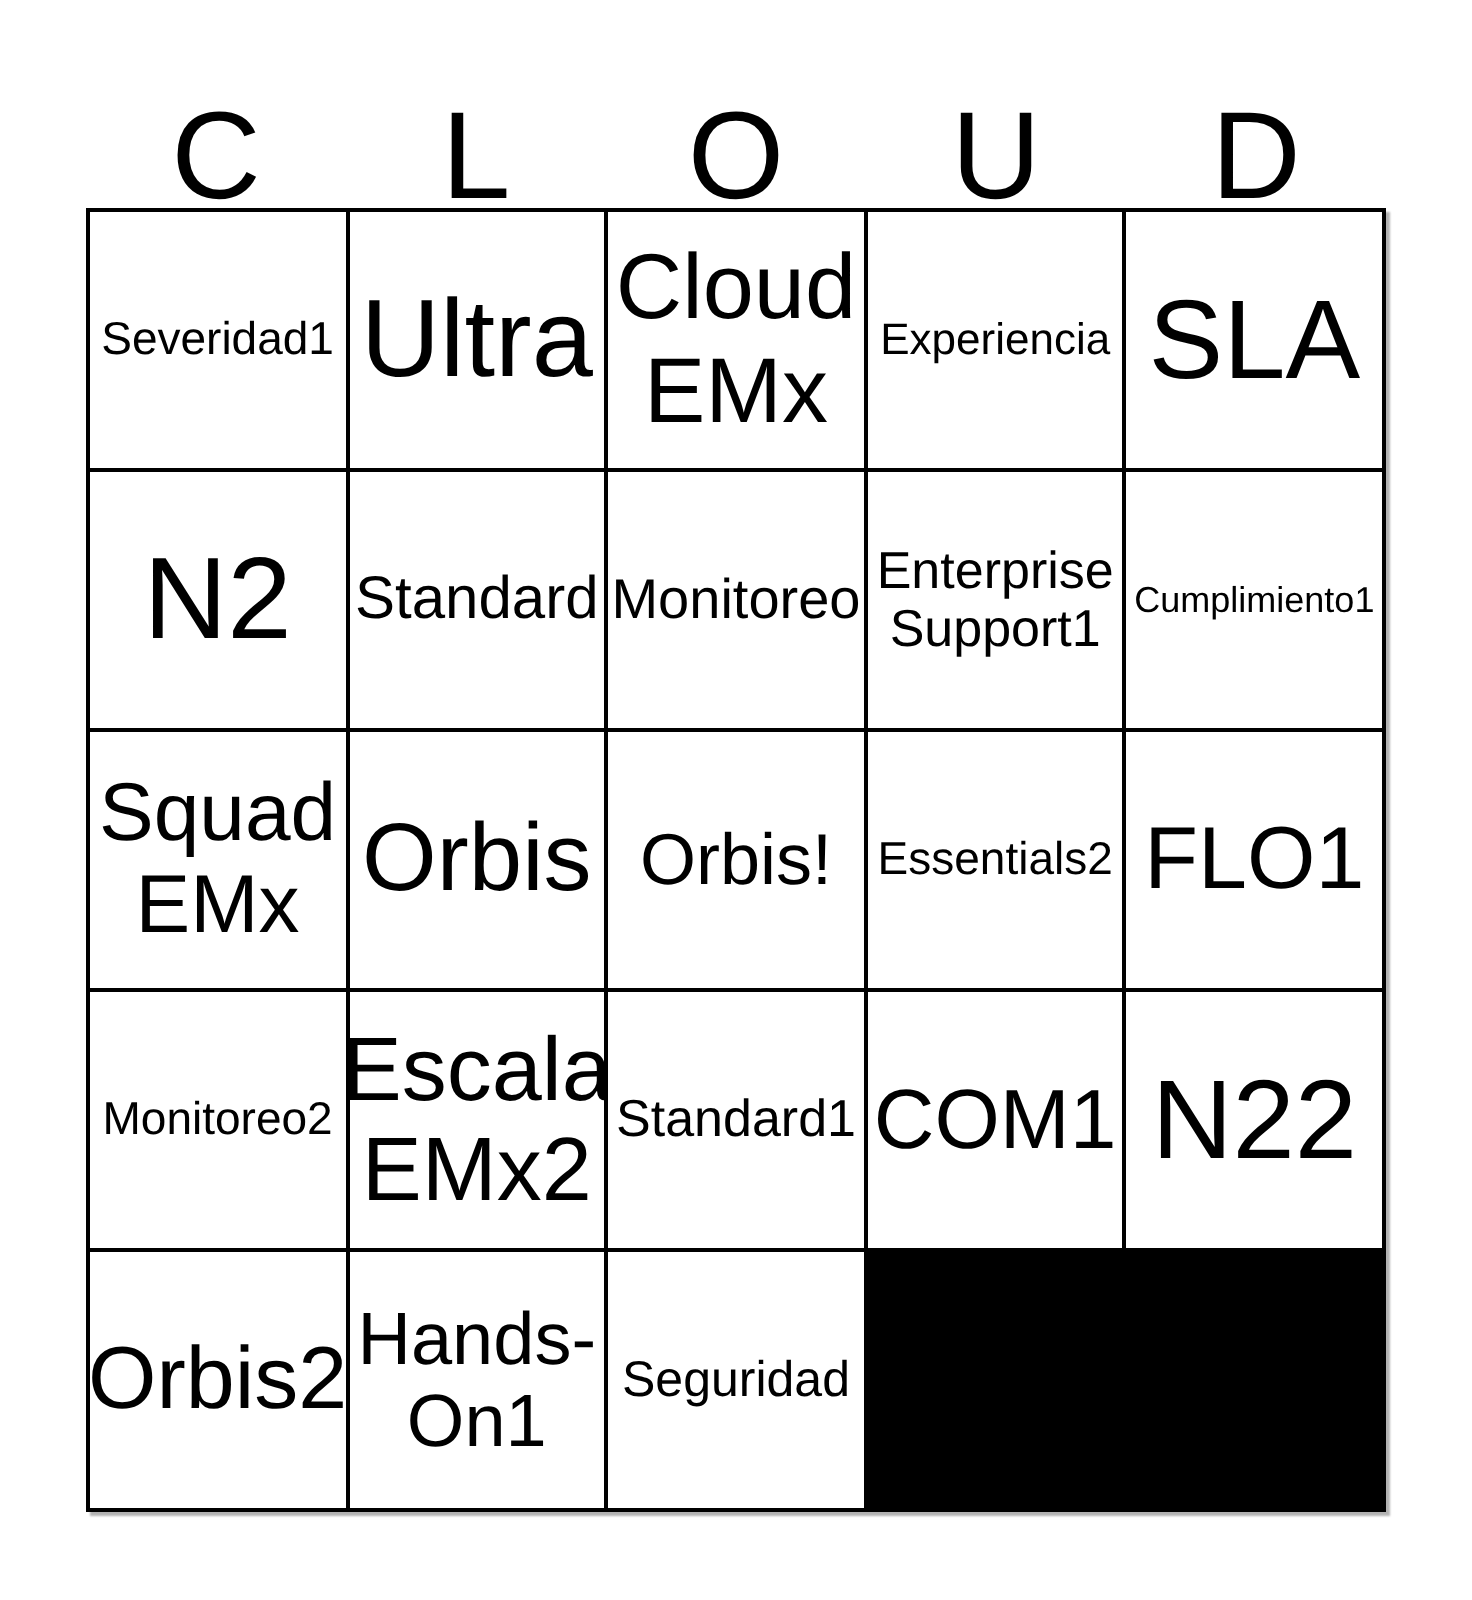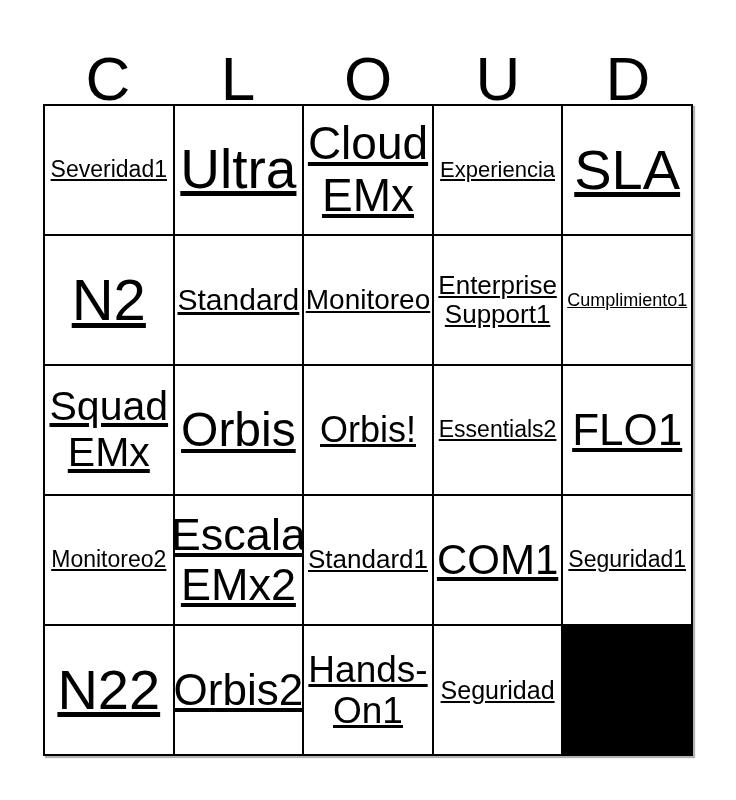--- a/index.html
+++ b/index.html
@@ -43,21 +43,20 @@
     width: 650px;
     height: 652px;
     box-sizing: border-box;
     border: 2px solid #000000;
     background: #000000; 
     display: grid;
     grid-template-columns: repeat(5, 1fr);
     grid-template-rows: repeat(5, 1fr);
     gap: 2px;
     box-shadow: 2px 2px 1px rgba(0,0,0,0.3);
-    text-decoration: underline;
   }
   .cell {
     background: #ffffff;
     display: flex;
     align-items: center;
     justify-content: center;
     text-align: center;
     padding: 1px;
     line-height: 1.12;
     overflow: hidden;
@@ -102,20 +101,19 @@
     <div class="cell r2c1">Orbis</div>
     <div class="cell r2c2">Orbis!</div>
     <div class="cell r2c3">Essentials2</div>
     <div class="cell r2c4">FLO1</div>
 
     <div class="cell r3c0">Monitoreo2</div>
     <div class="cell r3c1">Escala EMx2</div>
     <div class="cell r3c2">Standard1</div>
     <div class="cell r3c3">COM1</div>
 
-    <div class="cell r4c0">Seguridad1</div>
     <div class="cell r4c1">N22</div>
     <div class="cell r4c2">Orbis2</div>
     <div class="cell r4c3">Hands-On1</div>
     <div class="cell r4c4">Seguridad</div>
   </div>
 
 </div>
 
 </body></html>

